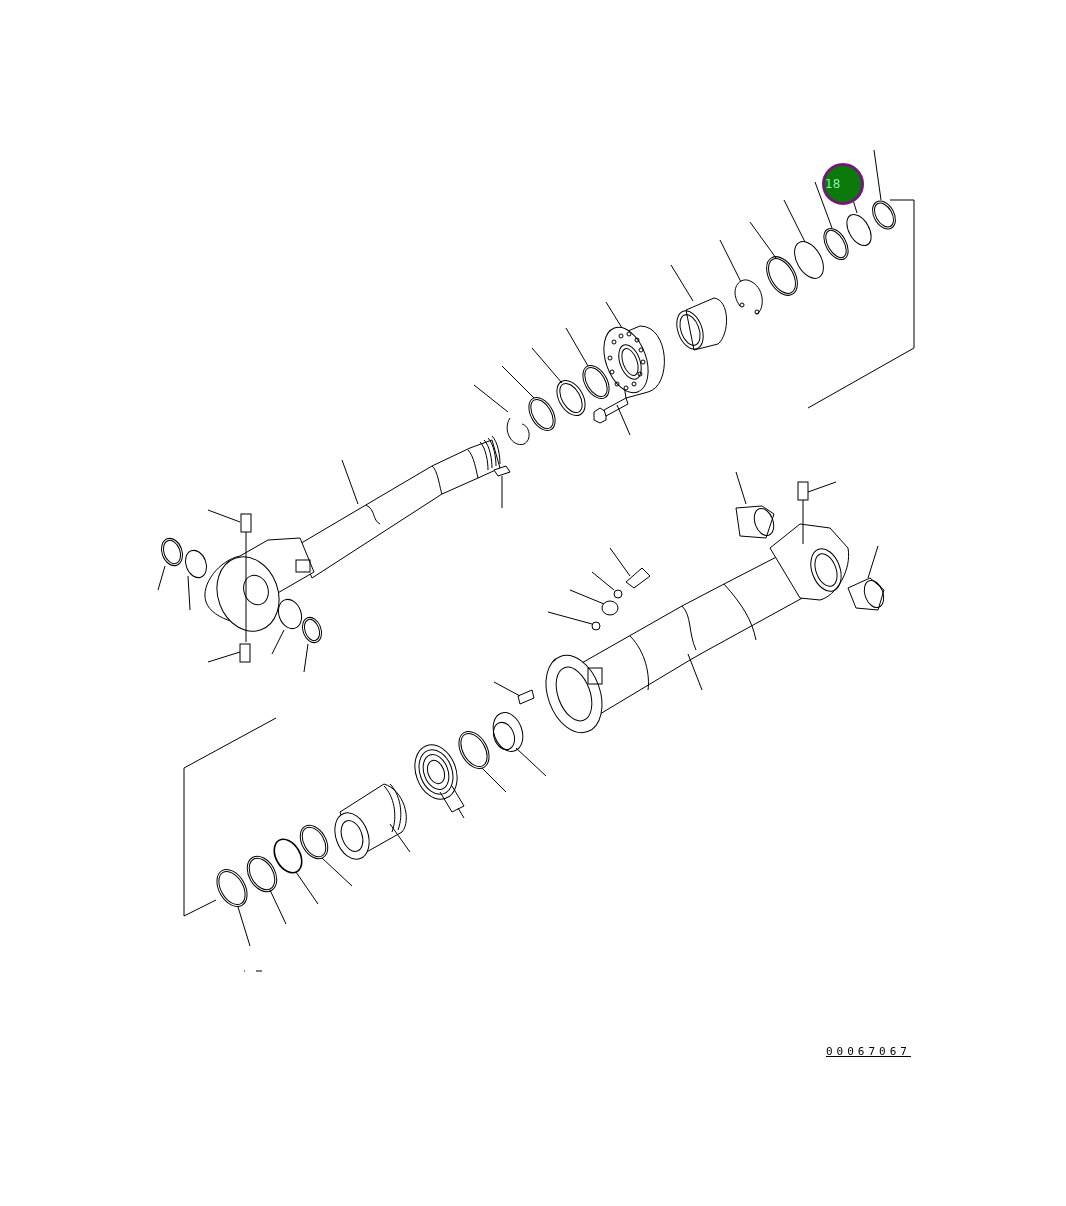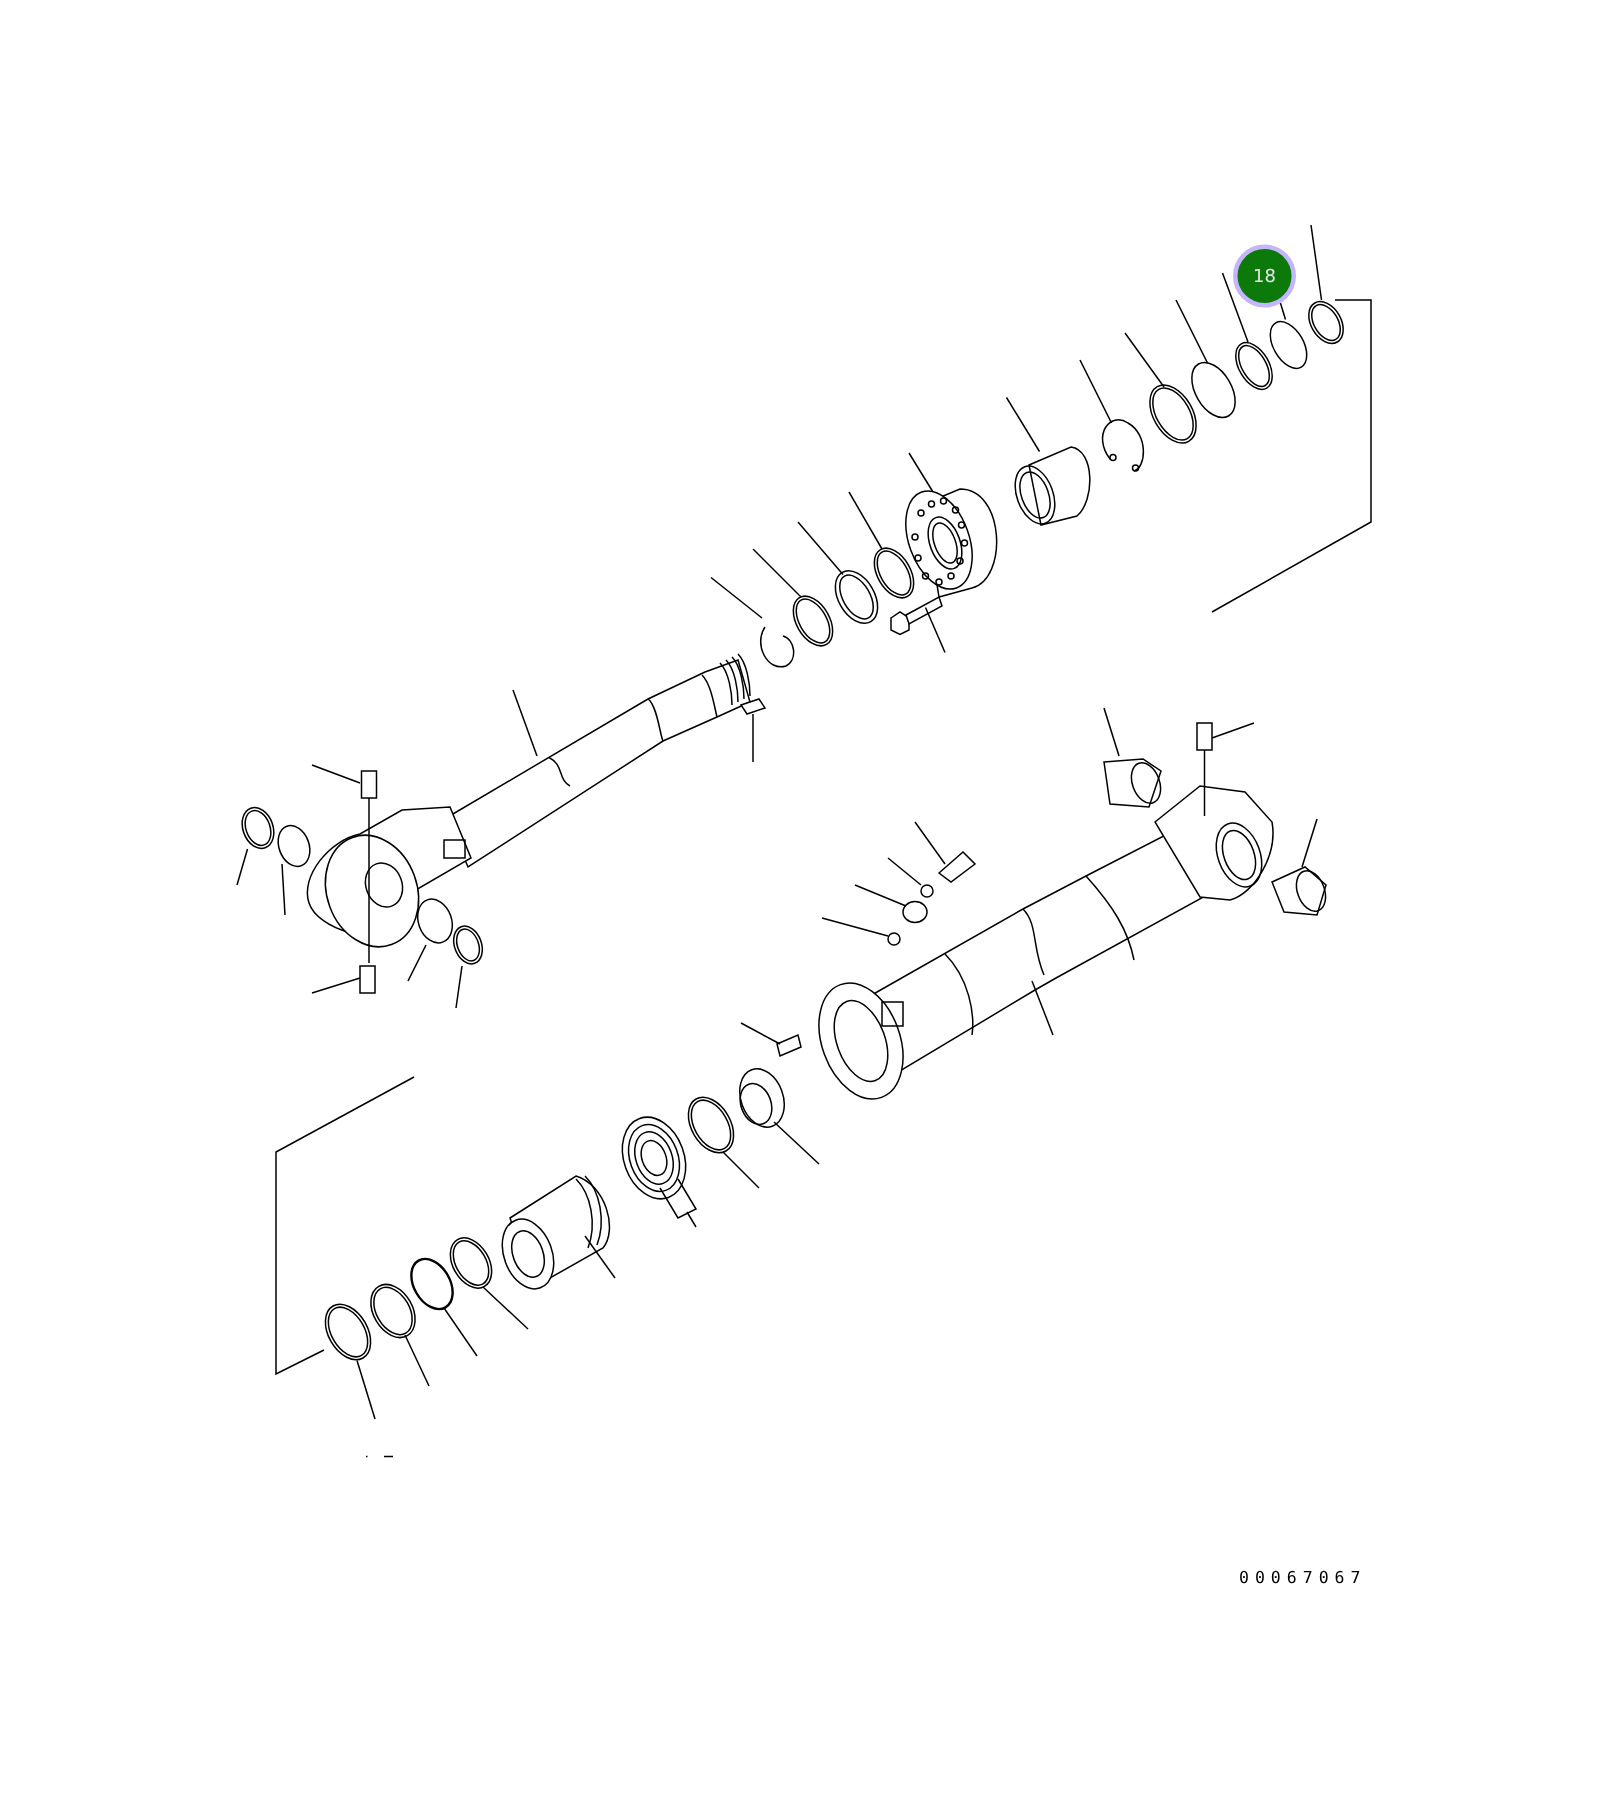--- a/index.html
+++ b/index.html
@@ -1,21 +1,21 @@
 <!DOCTYPE html>
 <html><head>
 <meta charset="utf-8">
 <style>
   html, body { margin: 0; padding: 0; background: #ffffff; }
   body { width: 1066px; height: 1206px; position: relative; overflow: hidden; font-family: "DejaVu Sans", sans-serif; }
   #diagram { position: absolute; left: 0; top: 0; width: 1066px; height: 1206px; }
   .ln { stroke: #000; stroke-width: 1; fill: none; }
   .ln2 { stroke: #000; stroke-width: 1.6; fill: none; }
   .fillw { fill: #fff; stroke: #000; stroke-width: 1; }
-  .callout { position: absolute; width: 36px; height: 36px; border-radius: 50%; background: #0b7a0b; border: 3px solid #c4b5fd; color: #e5e5e5; font-size: 12px; display: flex; align-items: center; justify-content: center; cursor: pointer; }
+  .callout { position: absolute; width: 36px; height: 36px; border-radius: 50%; background: #0b7a0b; border: 3px solid #701a75; color: #86efac; font-size: 12px; display: flex; align-items: center; cursor: pointer; }
   .figno { position: absolute; font-family: "DejaVu Sans Mono", monospace; font-size: 11px; letter-spacing: 4px; color: #000; }
 </style>
 </head>
 <body>
 
 <svg id="diagram" viewBox="0 0 1066 1206" xmlns="http://www.w3.org/2000/svg">
 
   <g>
     <polyline class="ln" points="890,200 914,200 914,348 808,408"></polyline>
   </g>
@@ -247,13 +247,13 @@
   <g>
     <line class="ln" x1="244" y1="971" x2="245" y2="971"></line>
     <line class="ln" x1="256" y1="971" x2="262" y2="971"></line>
   </g>
 </svg>
 
 <div class="callout" style="left:822px; top:163px;">
   <span>18</span>
 </div>
 
-<div class="figno" style="left:826px; top:1045px;">00067067</div>
+<div class="figno" style="left:826px; top:1045px;text-decoration:underline;">00067067</div>
 
 </body></html>

